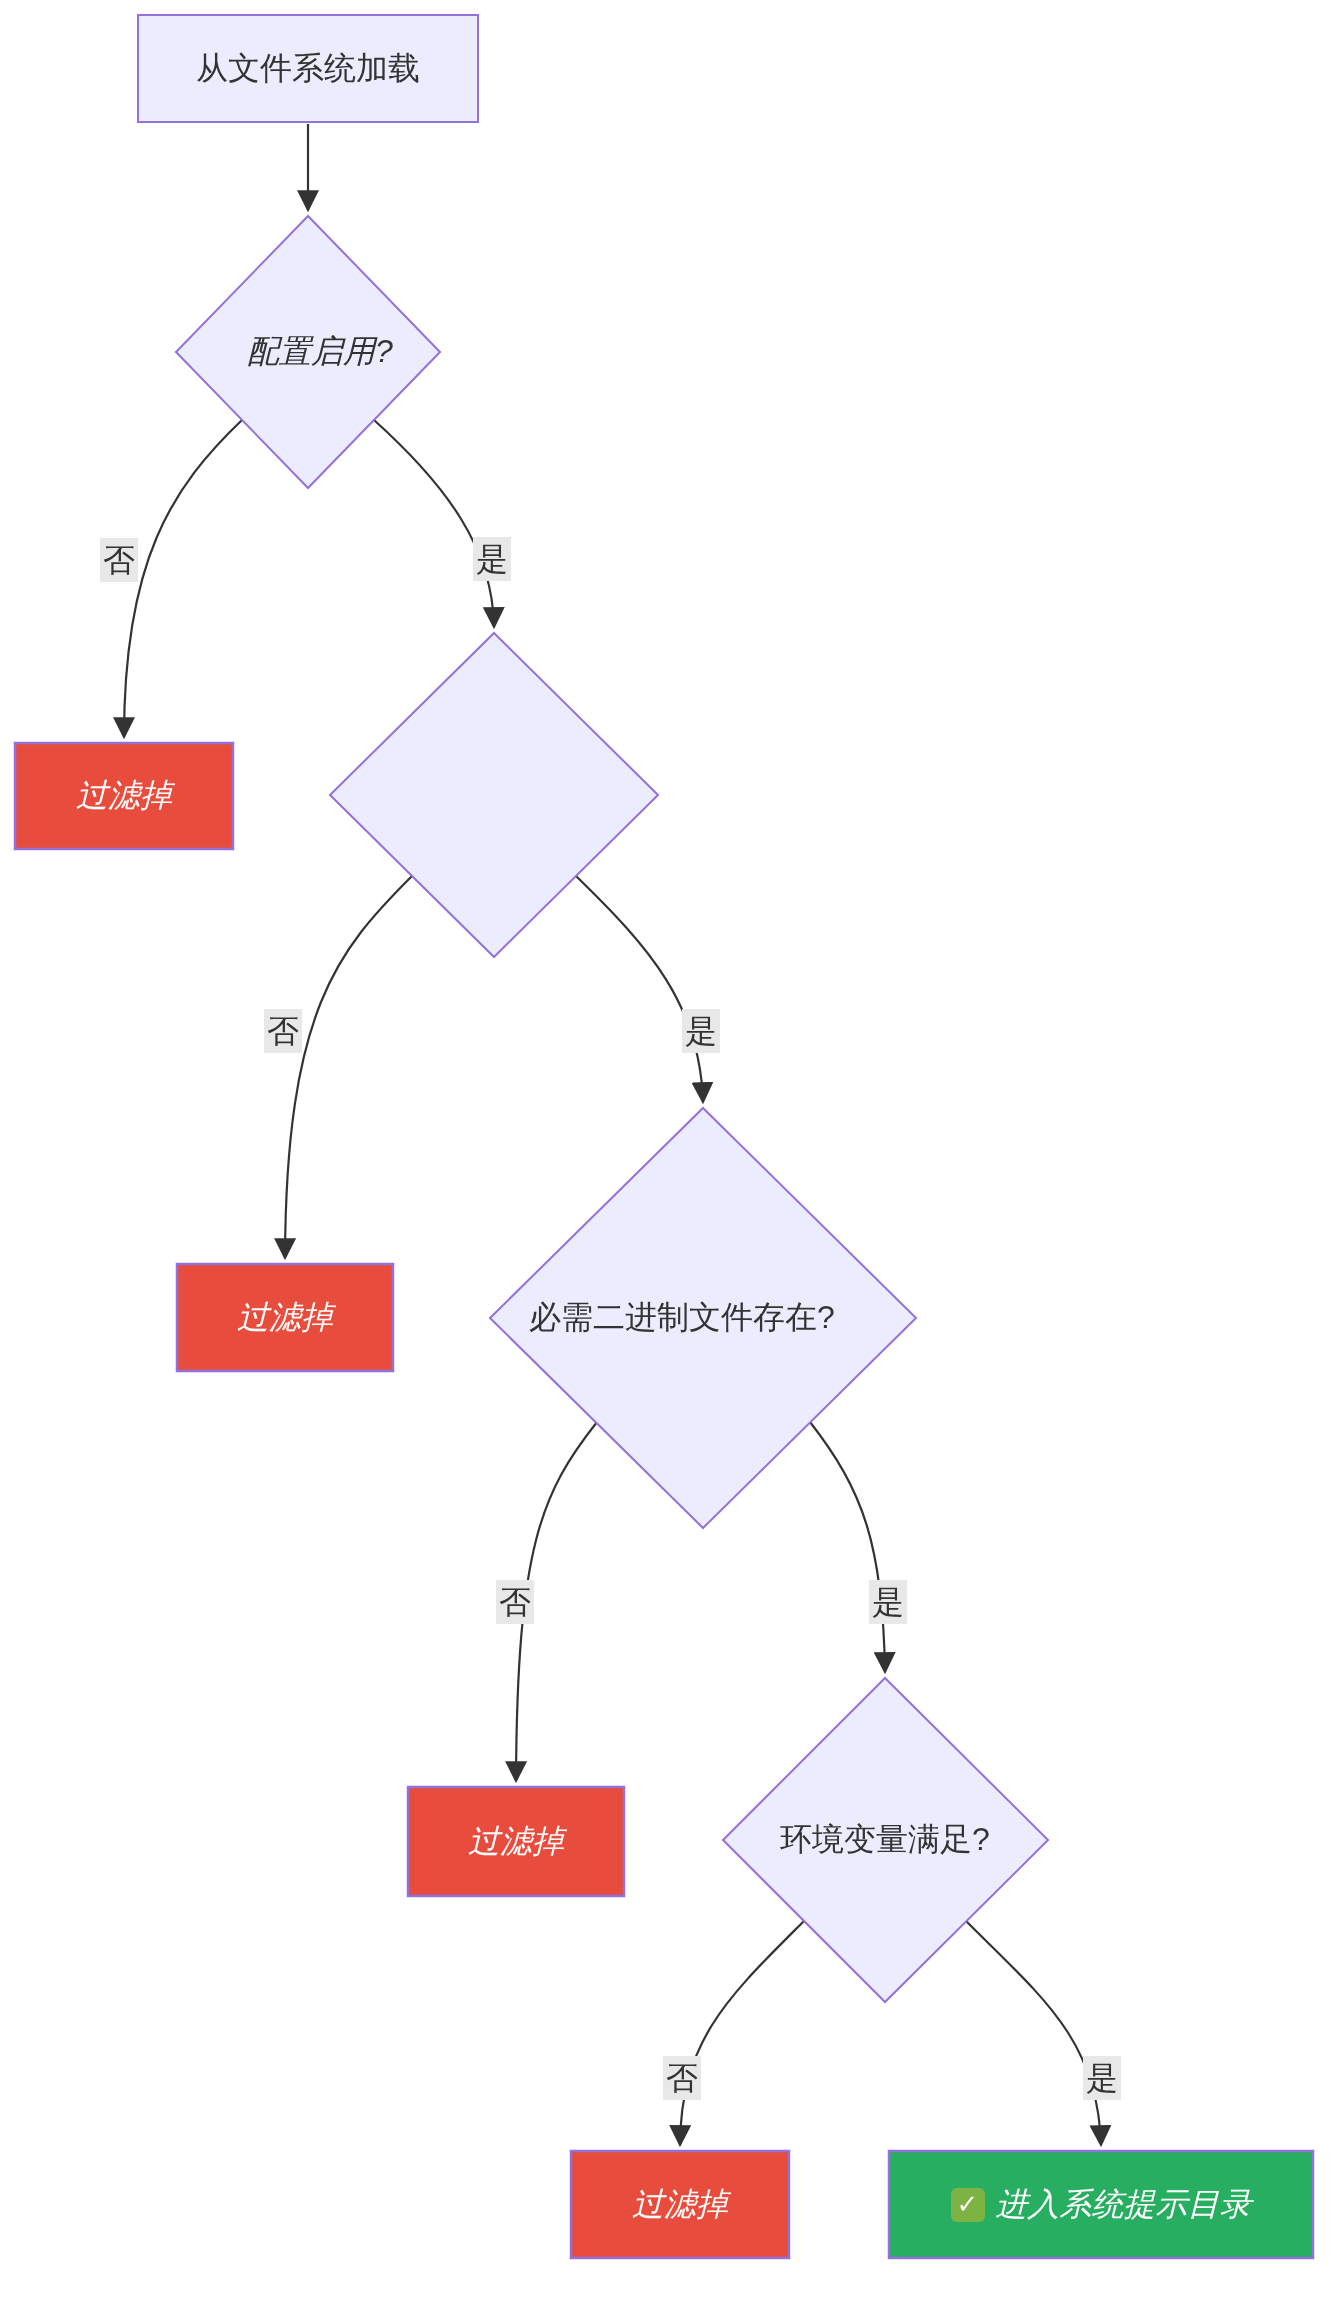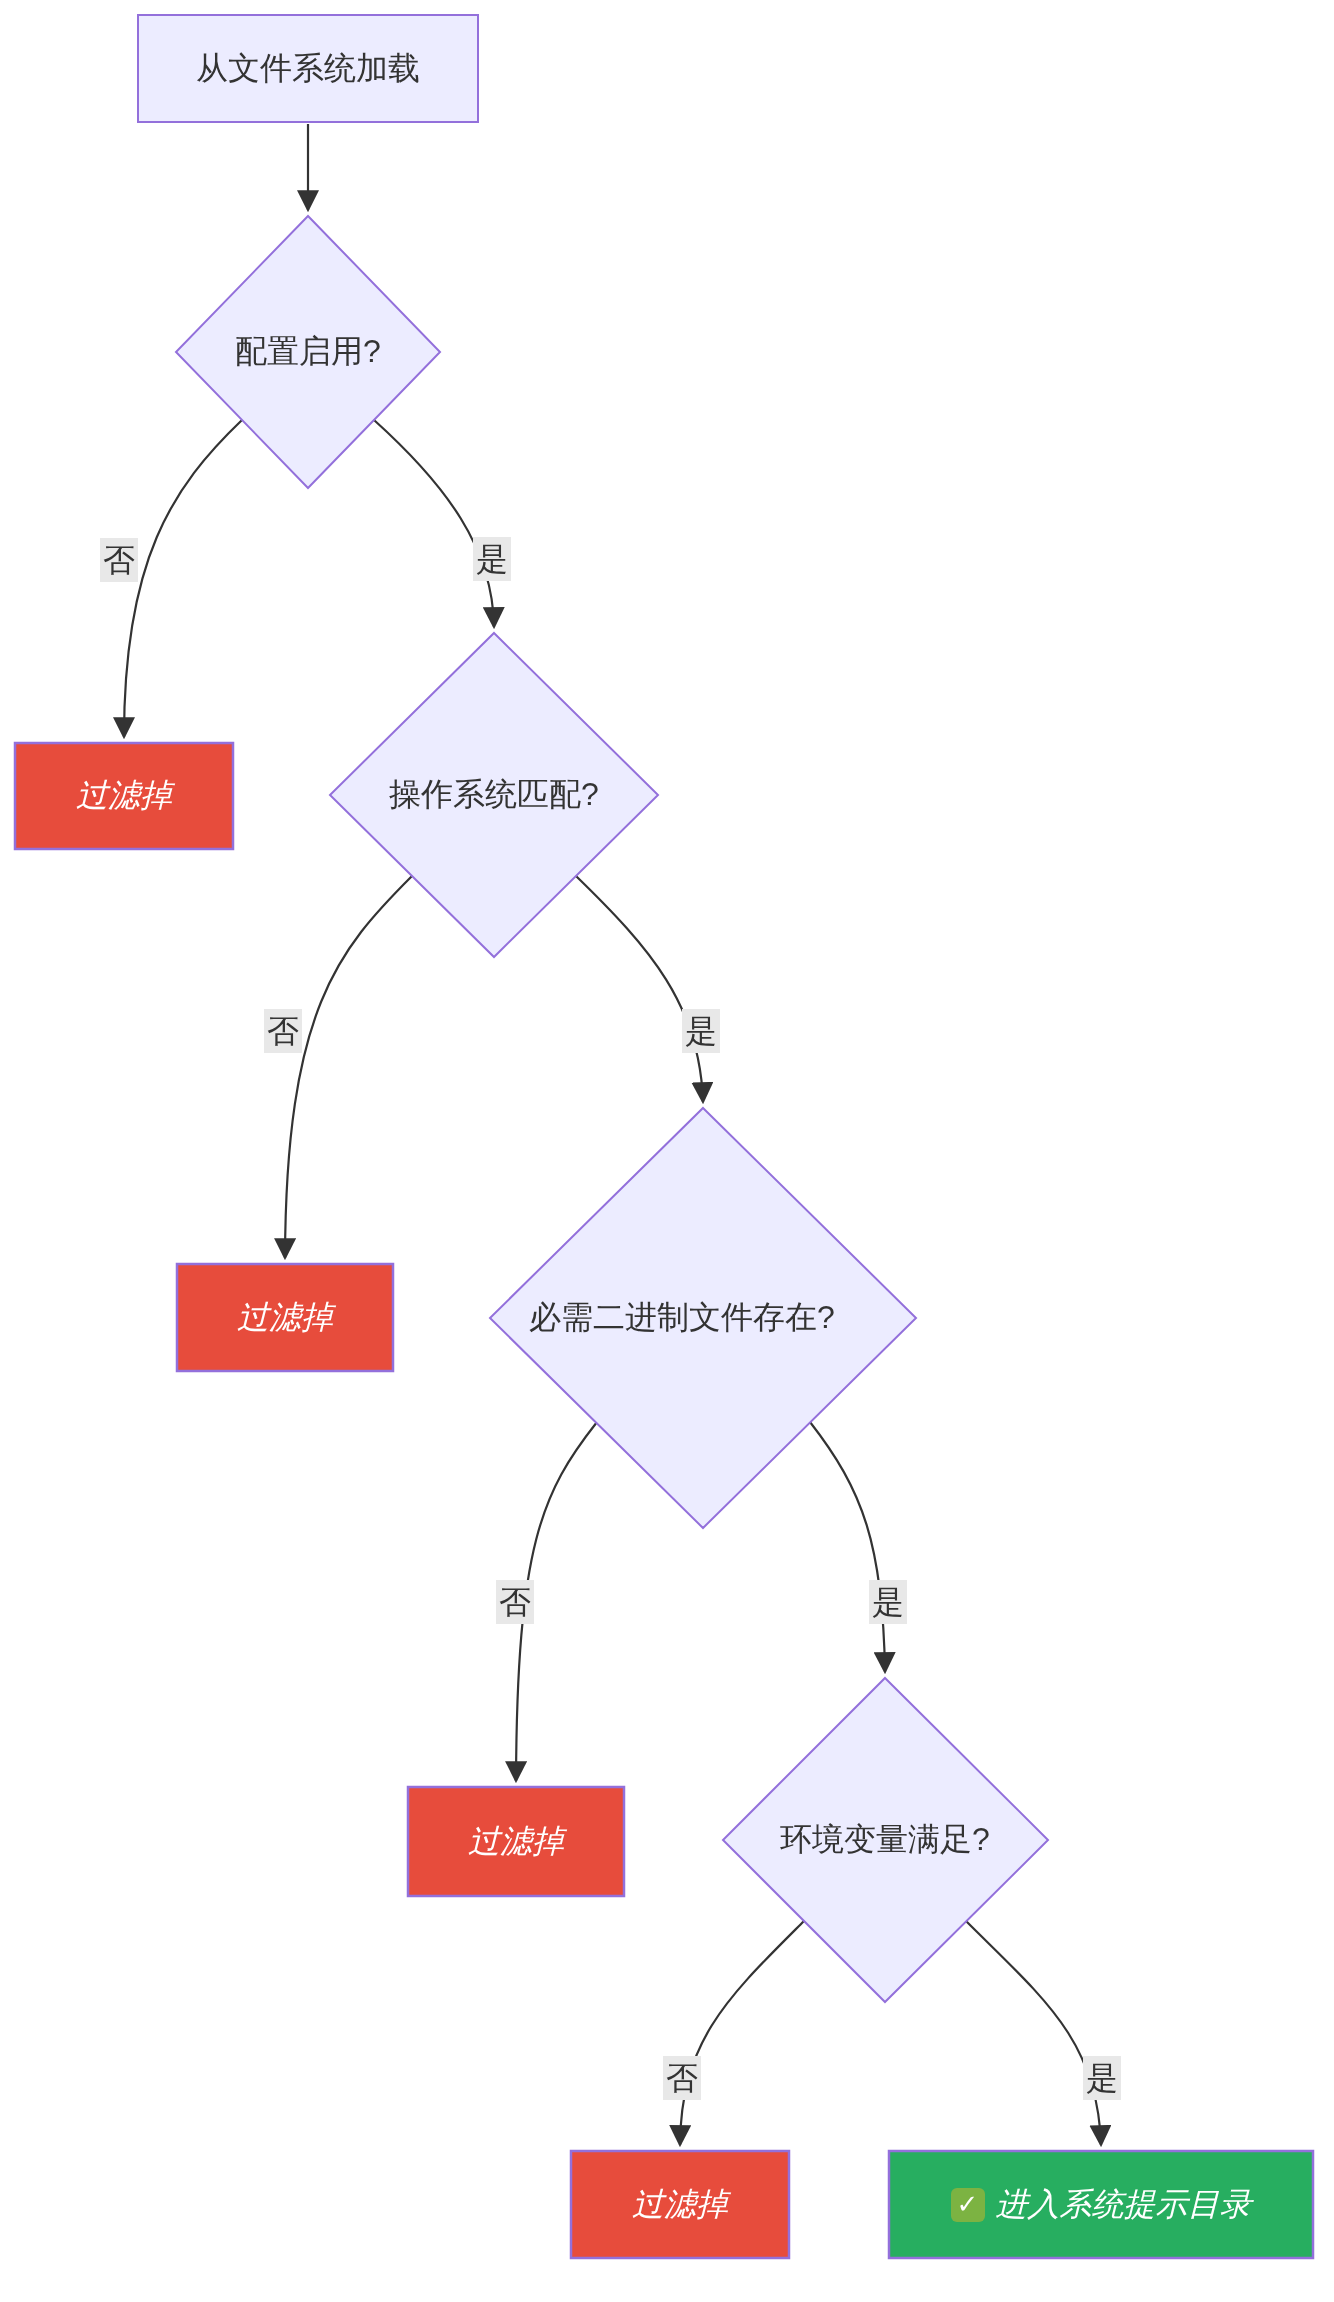--- a/index.html
+++ b/index.html
@@ -108,22 +108,21 @@
     <polygon class="node-shape" points="703,1108 916,1318 703,1528 490,1318"></polygon>
     <polygon class="node-shape" points="885,1678 1048,1840 885,2002 723,1840"></polygon>
     <rect class="reject-shape" x="15" y="743" width="218" height="106"></rect>
     <rect class="reject-shape" x="177" y="1264" width="216" height="107"></rect>
     <rect class="reject-shape" x="408" y="1787" width="216" height="109"></rect>
     <rect class="reject-shape" x="571" y="2151" width="218" height="107"></rect>
     <rect class="accept-shape" x="889" y="2151" width="424" height="107"></rect>
   </svg>
 
   <div class="node-label" style="left:138px; top:15px; width:340px; height:107px;">从文件系统加载</div>
-  <div class="node-label" style="left:158px; top:322px; width:300px; height:60px;">配置启用?</div>
-  <div class="node-label" style="left:344px; top:765px; width:300px; height:60px;">操作系统匹配?</div>
+  <div class="node-label" style="left:170px; top:322px; width:300px; height:60px;font-style:italic;">配置启用?</div>
   <div class="node-label" style="left:502px; top:1288px; width:360px; height:60px;">必需二进制文件存在?</div>
   <div class="node-label" style="left:735px; top:1810px; width:300px; height:60px;">环境变量满足?</div>
   <div class="node-label light" style="left:15px; top:743px; width:218px; height:106px;">过滤掉</div>
   <div class="node-label light" style="left:177px; top:1264px; width:216px; height:107px;">过滤掉</div>
   <div class="node-label light" style="left:408px; top:1787px; width:216px; height:109px;">过滤掉</div>
   <div class="node-label light" style="left:571px; top:2151px; width:218px; height:107px;">过滤掉</div>
   <div class="node-label light" style="left:889px; top:2151px; width:424px; height:107px;">
     <span class="check-icon">✓</span>
     <span>进入系统提示目录</span>
   </div>

